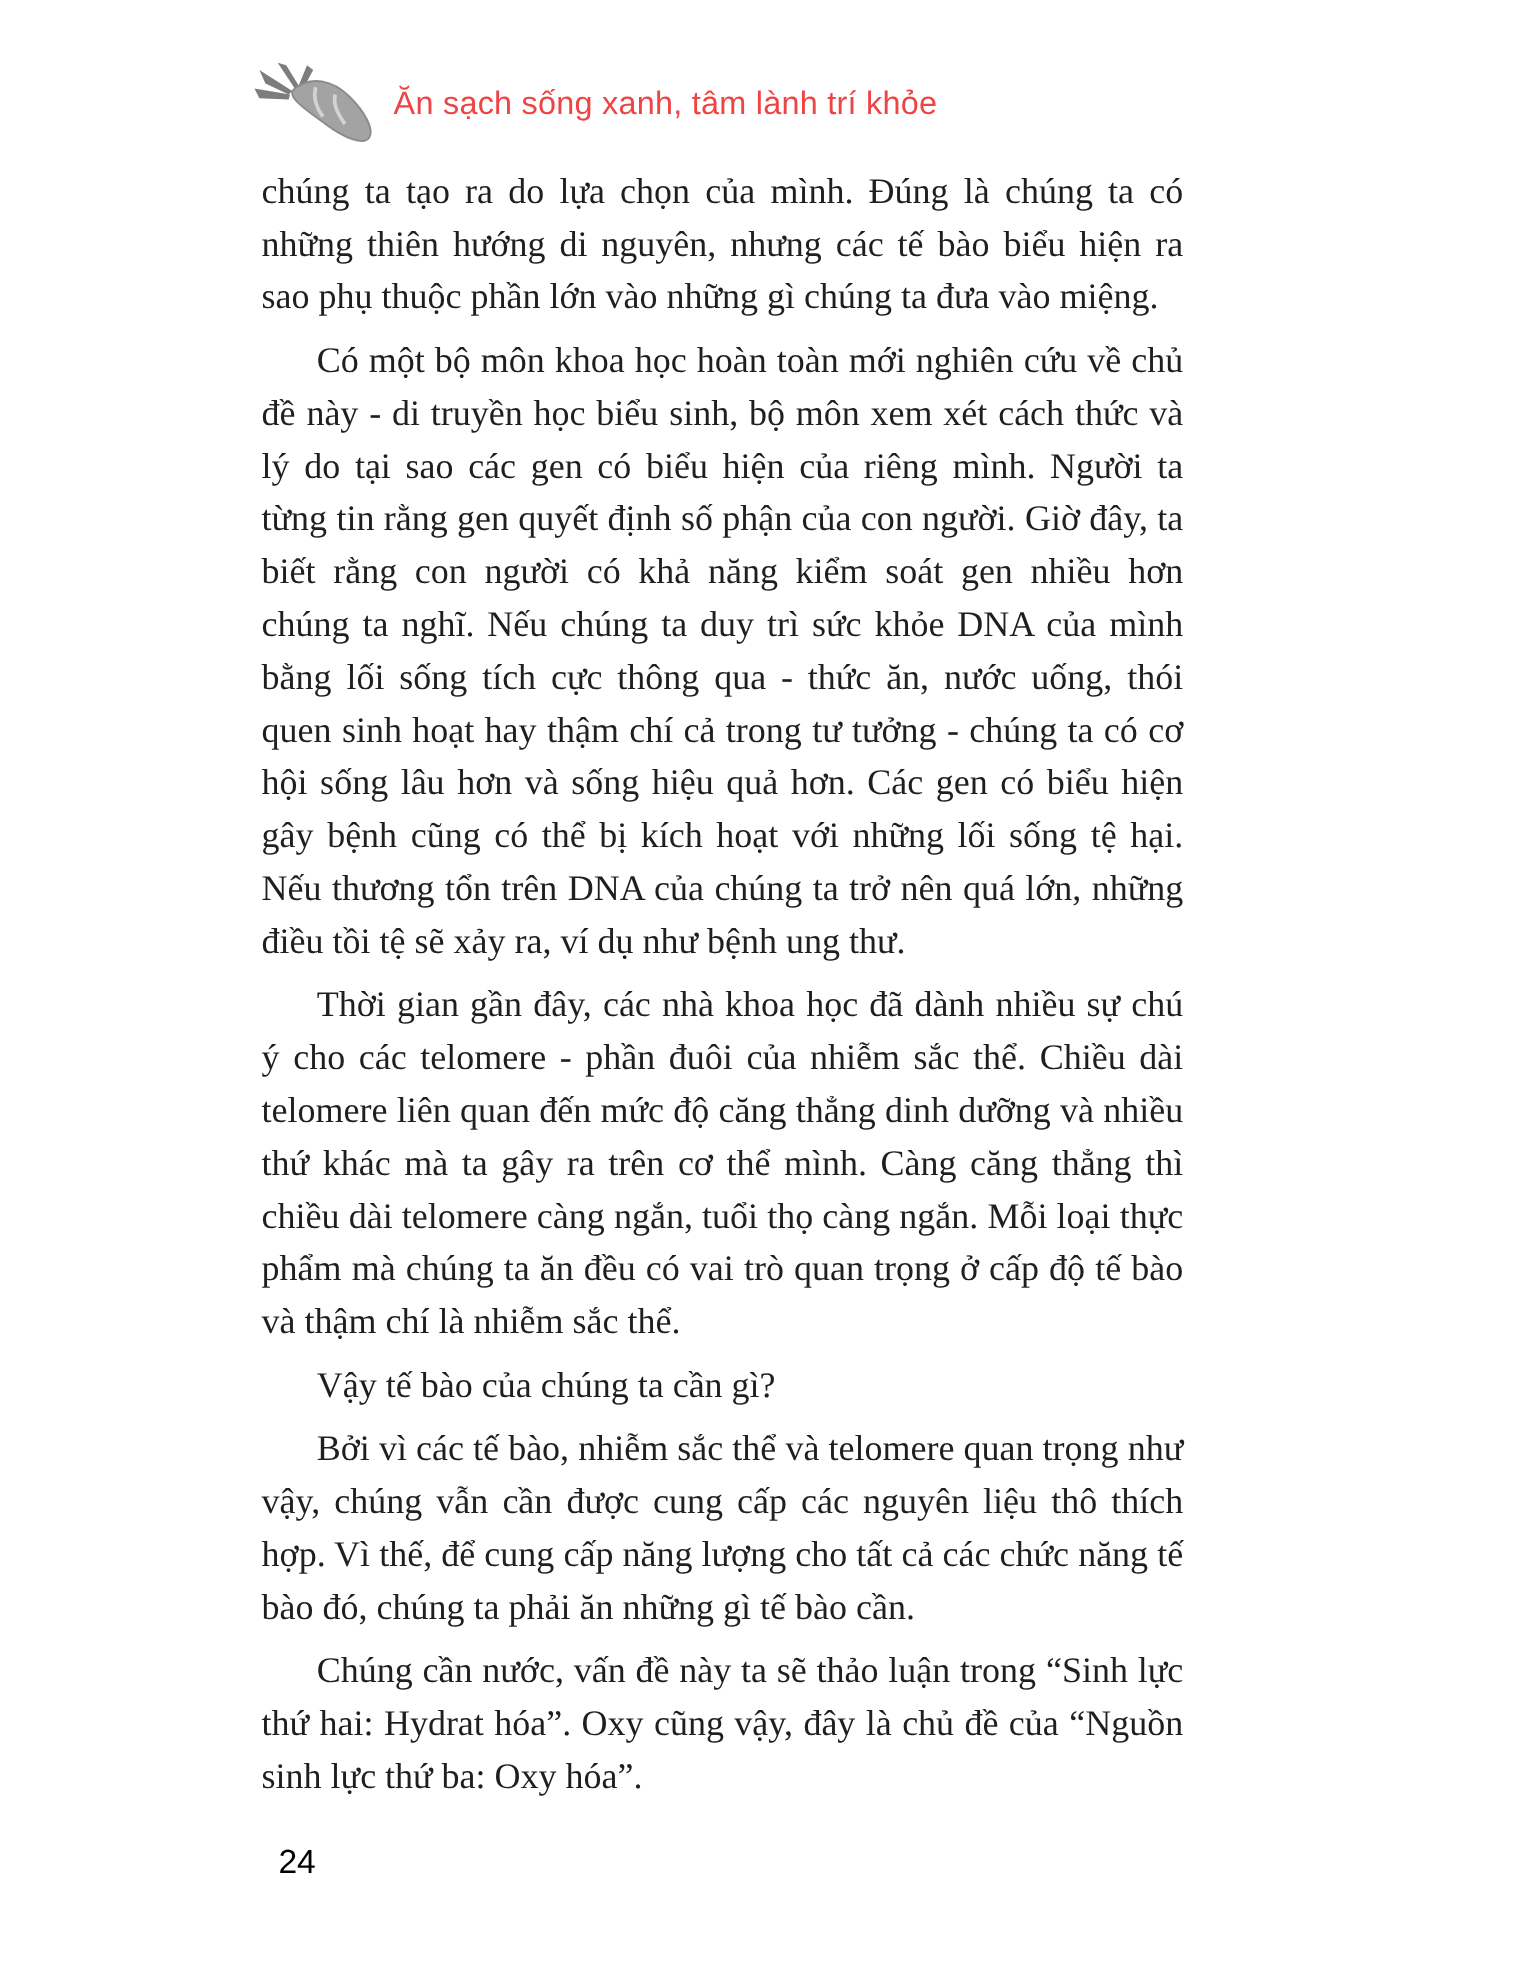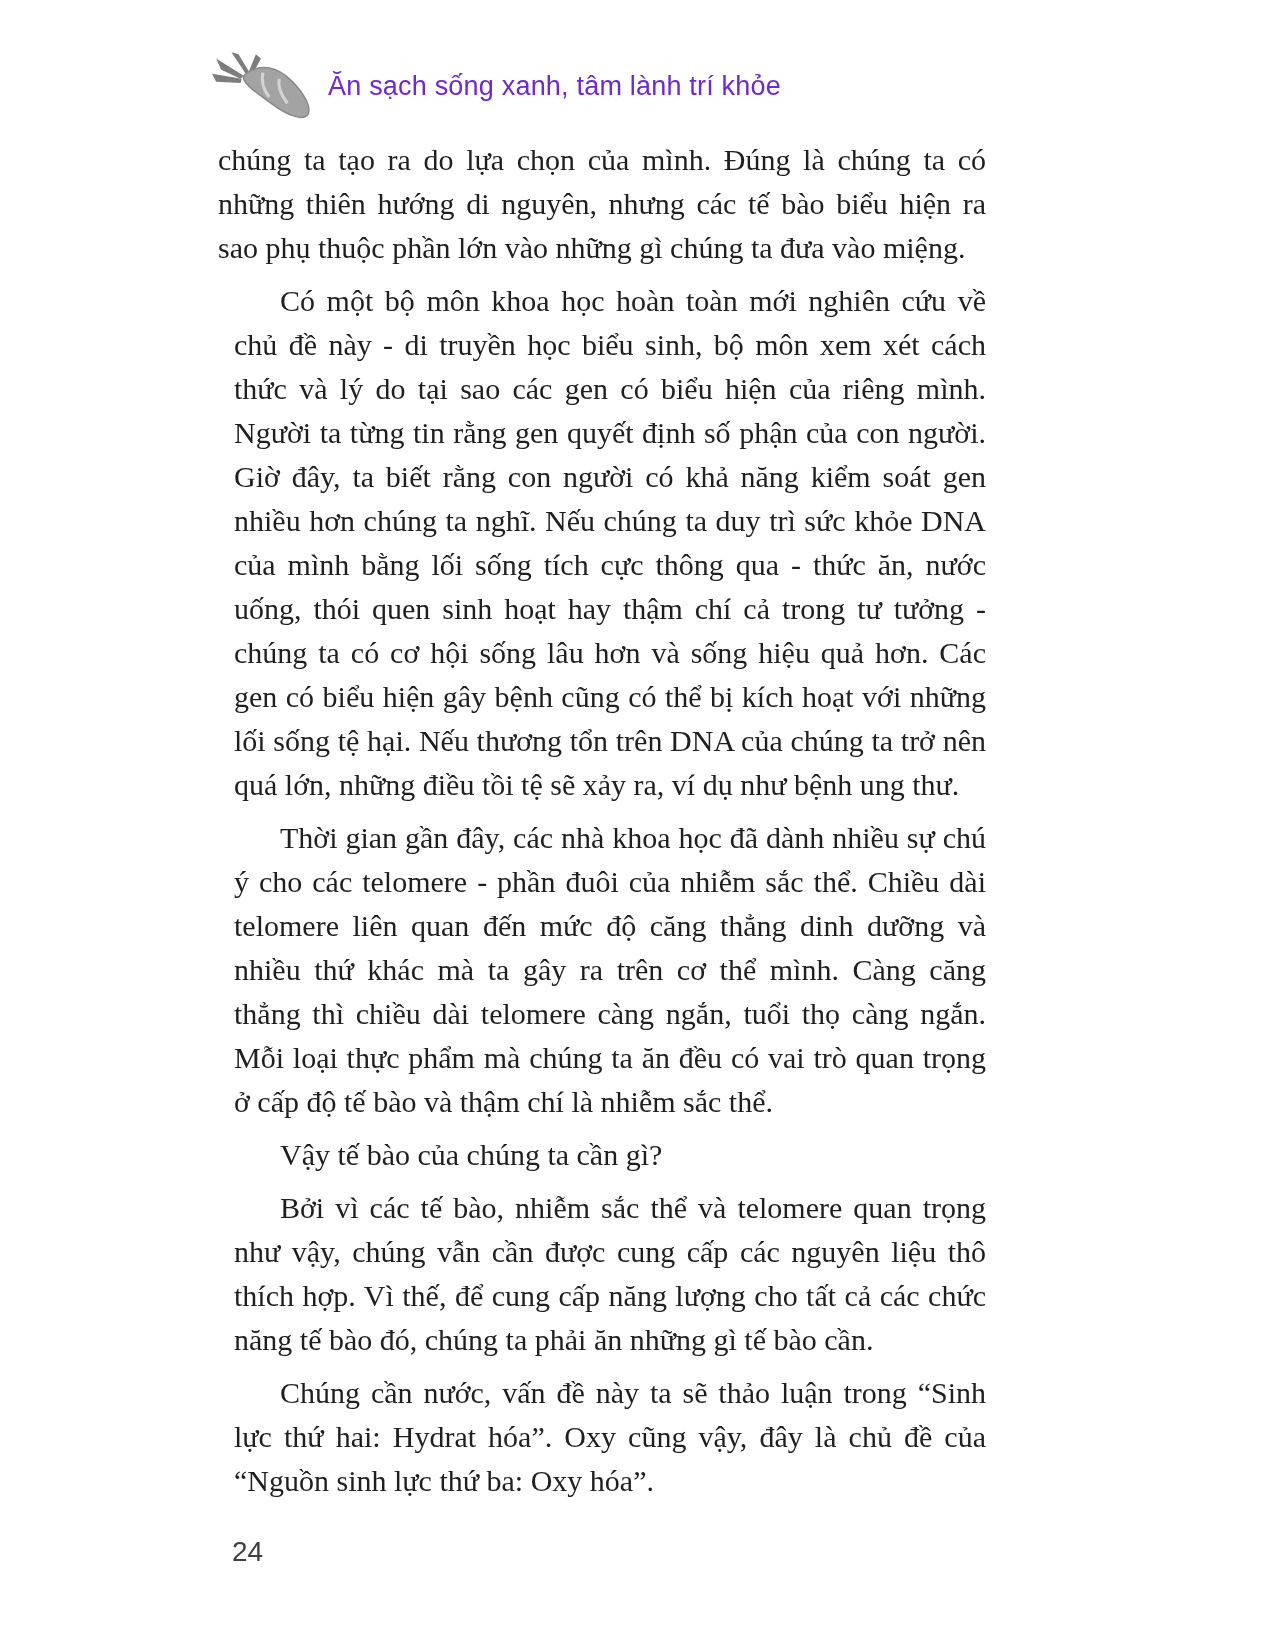--- a/index.html
+++ b/index.html
@@ -23,50 +23,49 @@
     gap: 12px;
   }
   .header-icon {
     width: 106px;
     height: 78px;
     flex: 0 0 auto;
   }
   .header-title {
     font-family: "Liberation Sans", sans-serif;
     font-size: 27px;
-    color: #6d28d9;
+    color: #ef4444;
     letter-spacing: 0.2px;
     white-space: nowrap;
     padding-bottom: 6px;
   }
   .content {
     position: absolute;
     left: 218px;
     top: 138px;
     width: 768px;
     font-family: "Liberation Serif", serif;
     font-size: 30px;
     line-height: 44px;
     color: #1f1f1f;
     text-align: justify;
   }
   .content p {
     margin: 0 0 9px 0;
   }
   .content p.indent {
     text-indent: 46px;
-    margin-left: 16px;
   }
   .page-number {
     position: absolute;
     left: 232px;
     top: 1536px;
     font-family: "Liberation Sans", sans-serif;
     font-size: 28px;
-    color: #404040;
+    color: #000000;
   }
 </style>
 </head>
 <body>
 
 <div class="page">
 
   <div class="header">
     <svg class="header-icon" viewBox="0 0 104 76" xmlns="http://www.w3.org/2000/svg" aria-hidden="true">
       <g fill="#7d7d7d">

